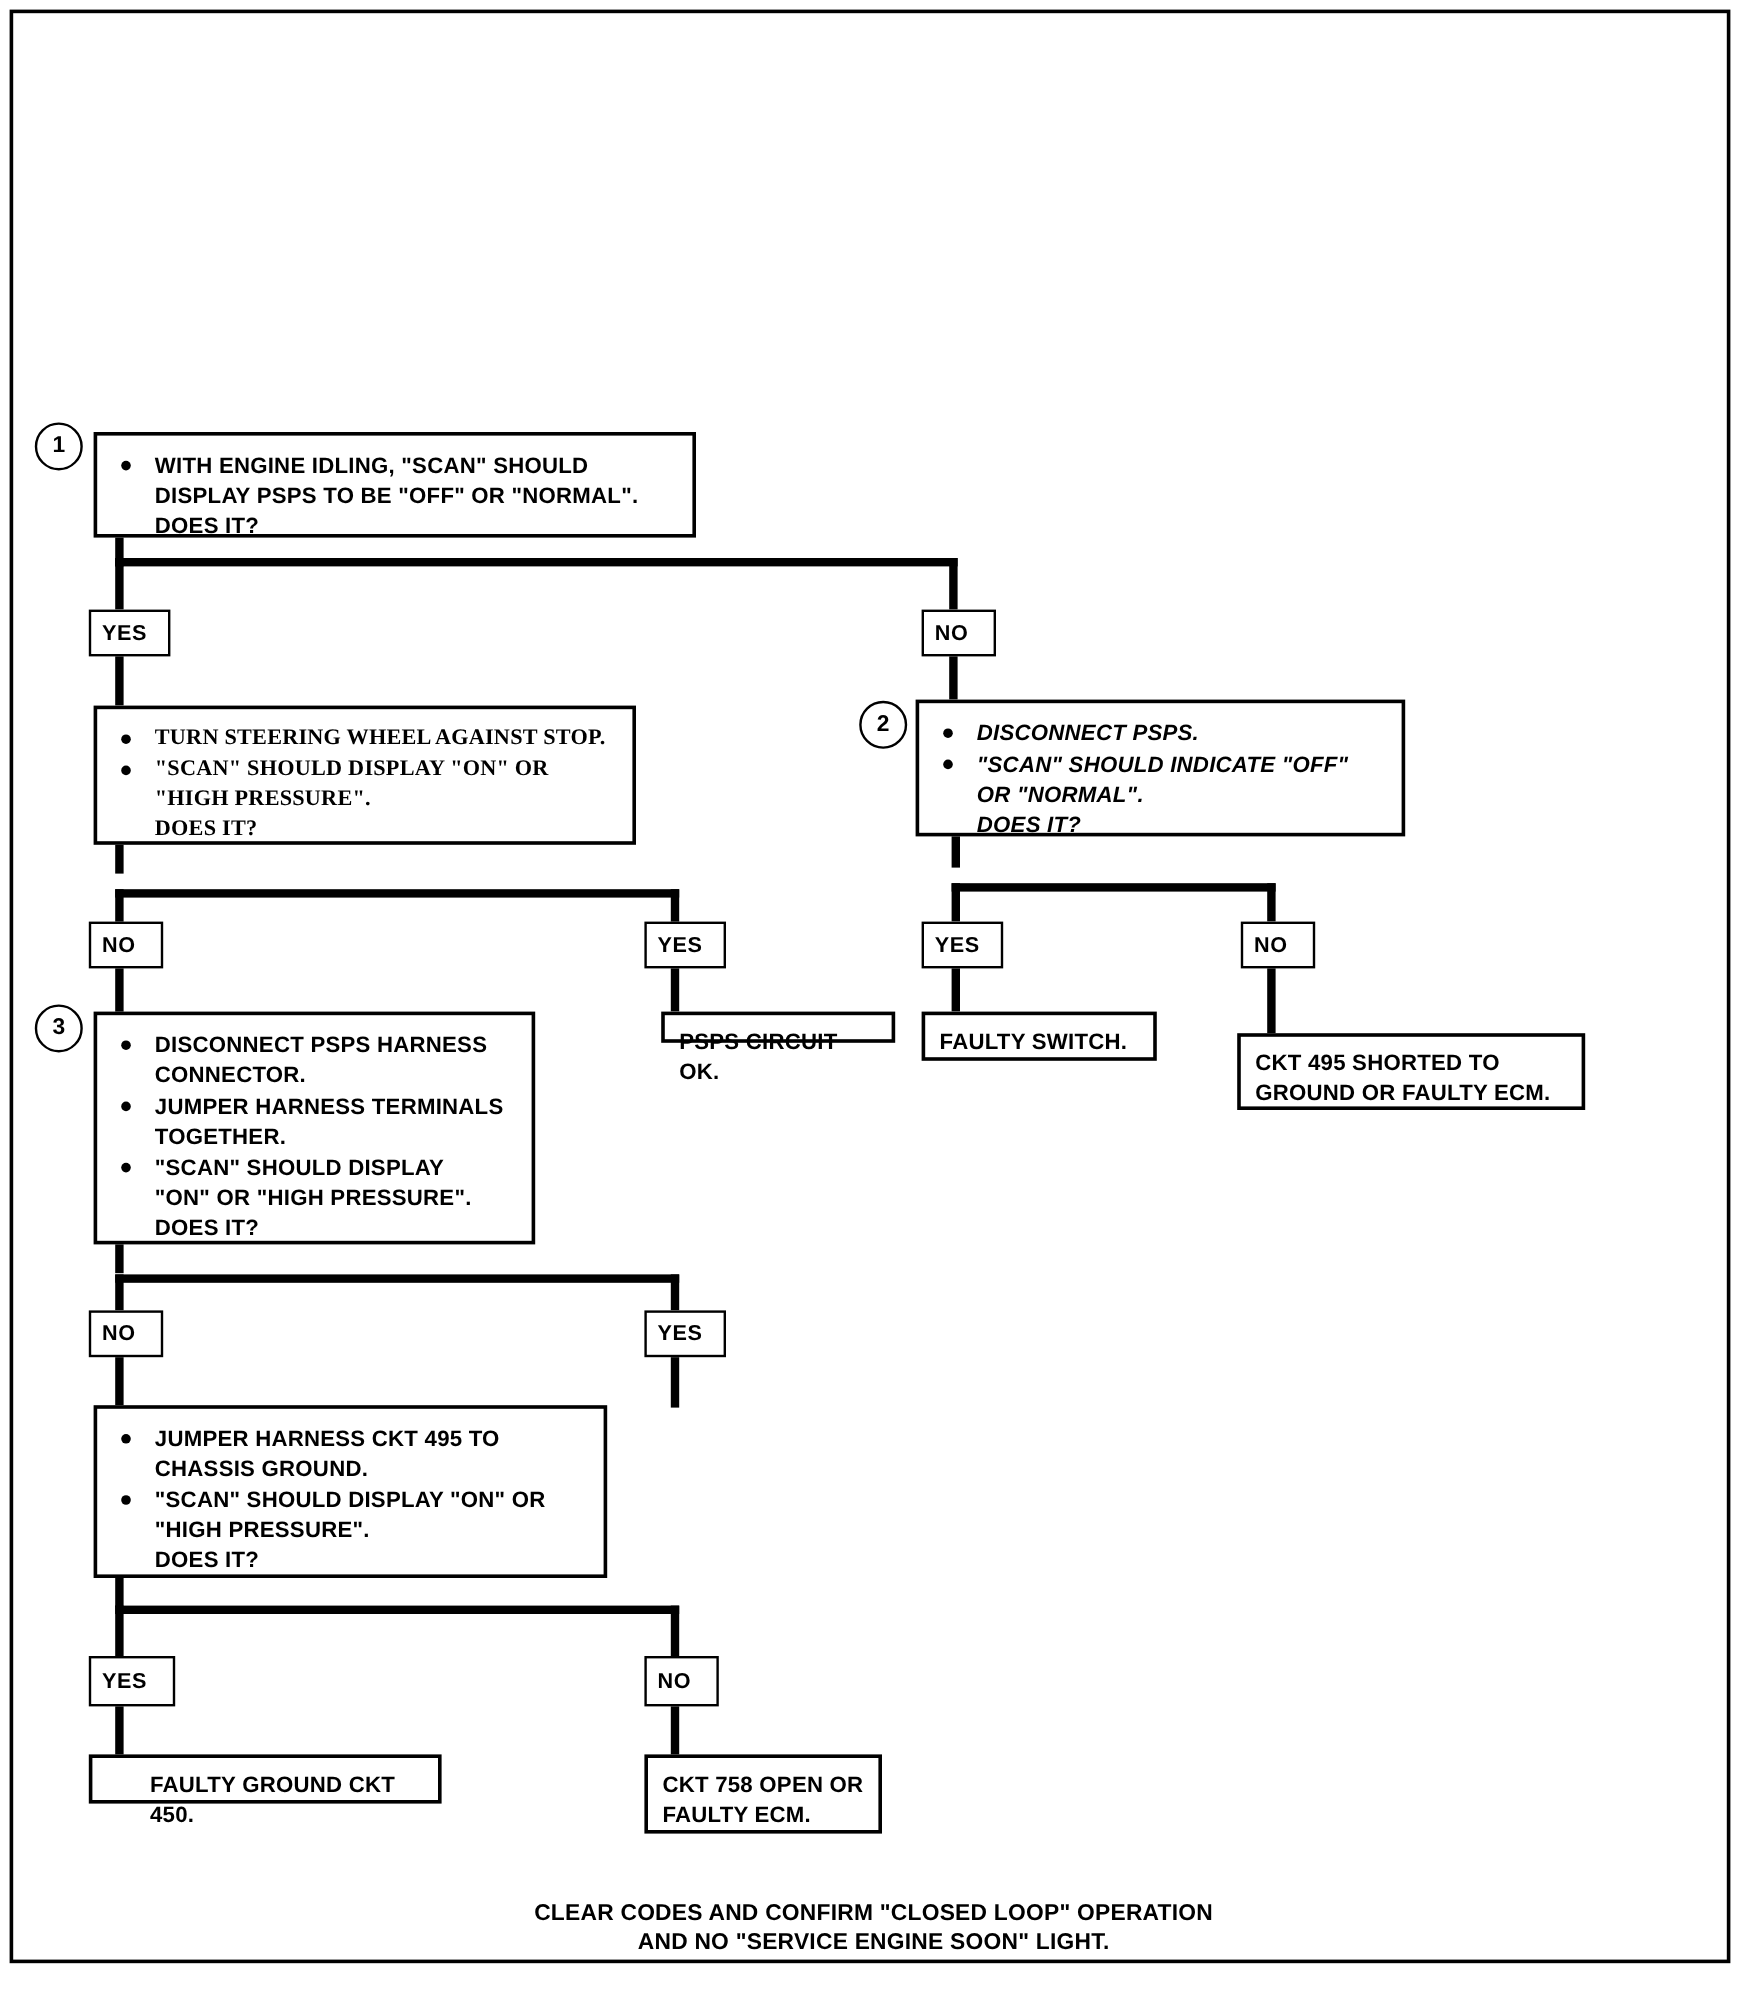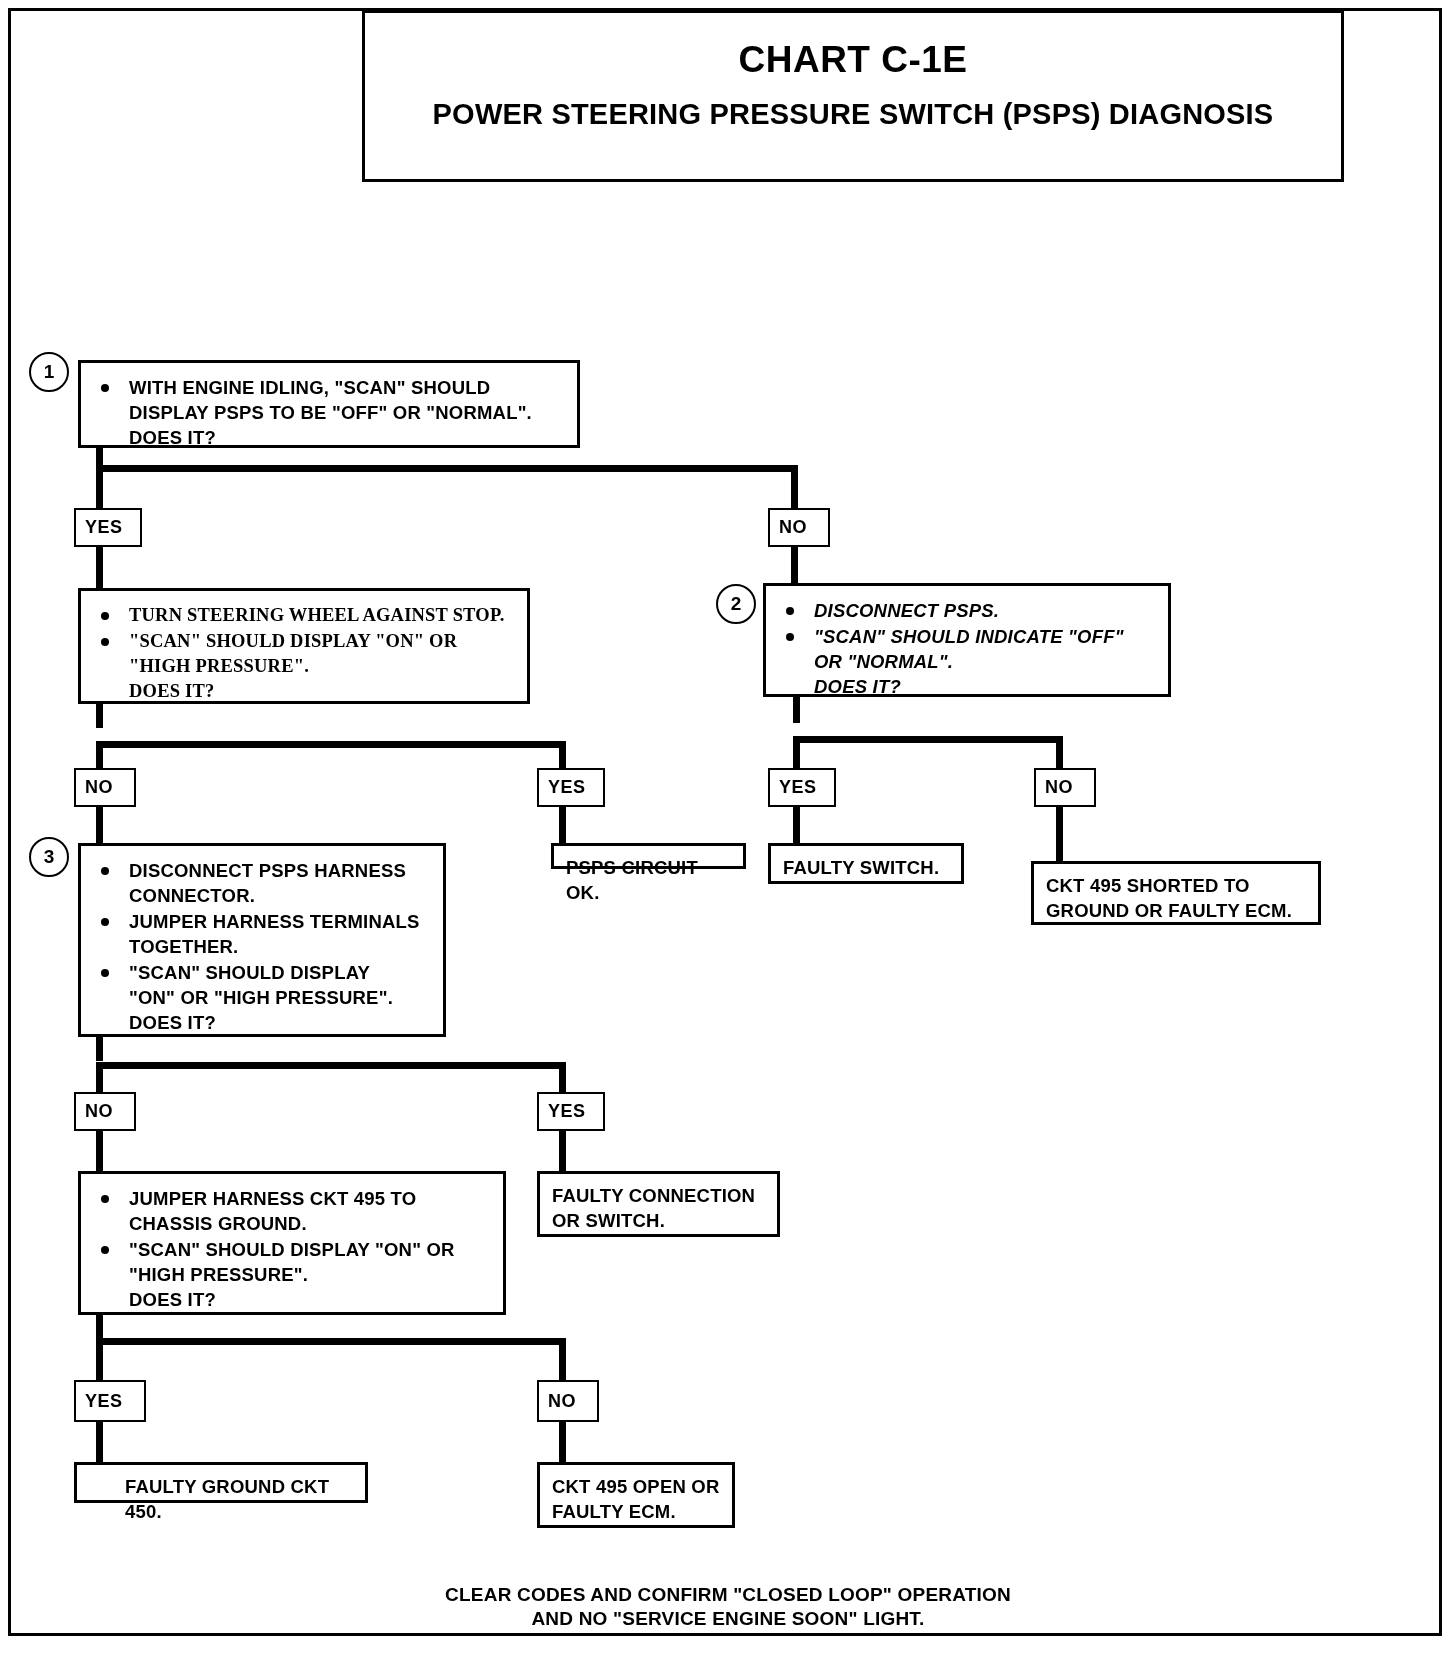--- a/index.html
+++ b/index.html
@@ -158,24 +158,20 @@
     white-space: pre-line;
   }
 </style>
 </head>
 <body>
 
 <div id="page">
 
   <div class="page-border"></div>
 
-  <div class="title-banner">
-    <div class="title-main">CHART C-1E</div>
-    <div class="title-sub">POWER STEERING PRESSURE SWITCH (PSPS) DIAGNOSIS</div>
-  </div>
 
   <div class="step-circle" style="left:29px; top:352px;">1</div>
 
   <div class="node instr" style="left:78px; top:360px; width:502px; height:88px;">
     <ul>
       <li>WITH ENGINE IDLING, "SCAN" SHOULD
 DISPLAY PSPS TO BE "OFF"  OR "NORMAL".
 DOES IT?</li>
     </ul>
   </div>
@@ -256,22 +252,20 @@
 
   <div class="vline" style="left:96px; top:1037px; height:24px;"></div>
   <div class="hline" style="left:96px; top:1062px; width:470px;"></div>
   <div class="vline" style="left:96px; top:1062px; height:30px;"></div>
   <div class="vline" style="left:559px; top:1062px; height:30px;"></div>
 
   <div class="yn" style="left:74px; top:1092px; width:62px; height:39px;">NO</div>
   <div class="yn" style="left:537px; top:1092px; width:68px; height:39px;">YES</div>
 
   <div class="vline" style="left:559px; top:1131px; height:42px;"></div>
-  <div class="node term" style="left:537px; top:1171px; width:243px; height:66px;">FAULTY CONNECTION
-OR SWITCH.</div>
 
   <div class="vline" style="left:96px; top:1131px; height:42px;"></div>
 
   <div class="node instr" style="left:78px; top:1171px; width:428px; height:144px;">
     <ul>
       <li>JUMPER HARNESS CKT 495 TO
 CHASSIS GROUND.</li>
       <li>"SCAN" SHOULD DISPLAY "ON" OR
 "HIGH PRESSURE".
 DOES IT?</li>
@@ -283,19 +277,19 @@
   <div class="vline" style="left:96px; top:1338px; height:42px;"></div>
   <div class="vline" style="left:559px; top:1338px; height:42px;"></div>
 
   <div class="yn" style="left:74px; top:1380px; width:72px; height:42px;">YES</div>
   <div class="yn" style="left:537px; top:1380px; width:62px; height:42px;">NO</div>
 
   <div class="vline" style="left:96px; top:1422px; height:42px;"></div>
   <div class="node term" style="left:74px; top:1462px; width:294px; height:41px;padding-left:48px;">FAULTY GROUND CKT  450.</div>
 
   <div class="vline" style="left:559px; top:1422px; height:42px;"></div>
-  <div class="node term" style="left:537px; top:1462px; width:198px; height:66px;">CKT 495 OPEN OR
+  <div class="node term" style="left:537px; top:1462px; width:198px; height:66px;">CKT 758 OPEN OR
 FAULTY ECM.</div>
 
   <div class="footer-note" style="top:1583px;">CLEAR CODES AND CONFIRM "CLOSED LOOP" OPERATION
 AND NO "SERVICE ENGINE SOON" LIGHT.</div>
 
 </div>
 
 </body></html>

